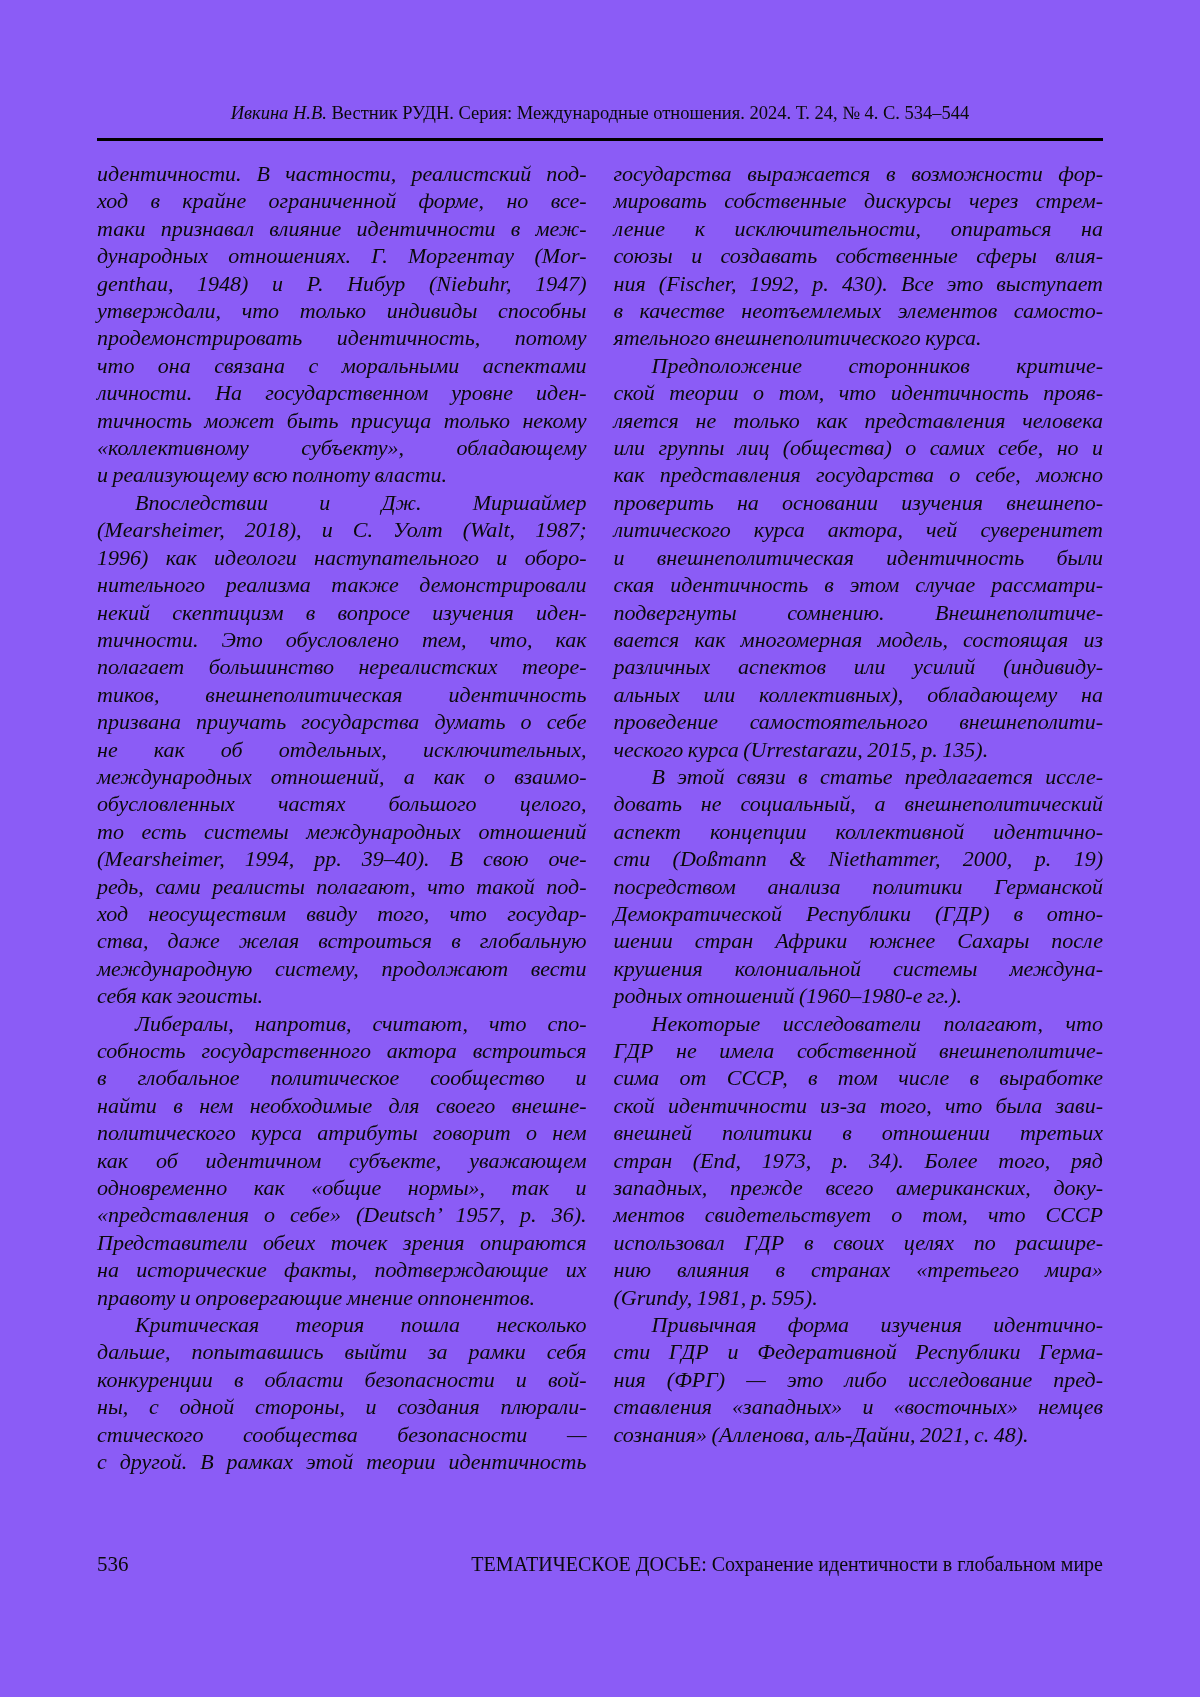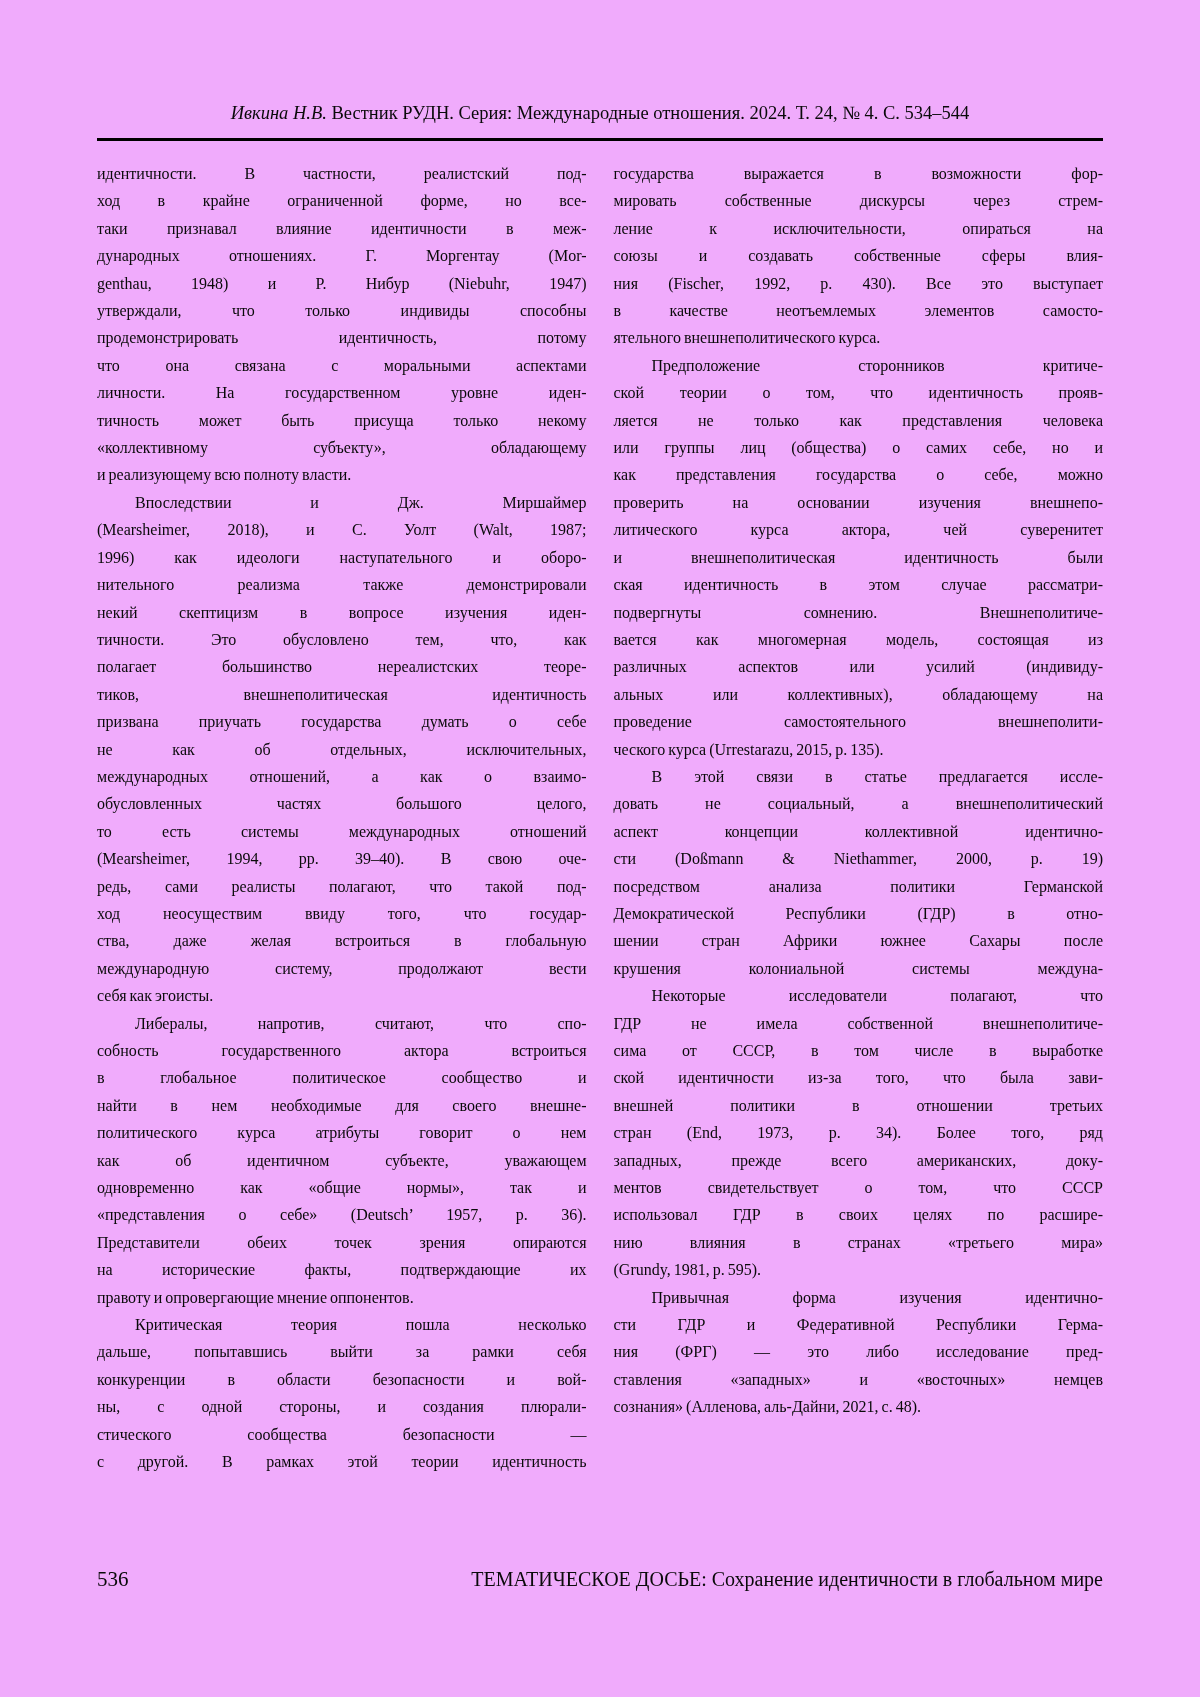--- a/index.html
+++ b/index.html
@@ -6,21 +6,21 @@
   body {
     background: #e8e8e8;
     font-family: "Liberation Serif", "DejaVu Serif", serif;
     color: #0a0a0a;
   }
   .page {
     position: relative;
     width: 1200px;
     height: 1697px;
     margin: 0 auto;
-    background: #f0abfc;
+    background: #8b5cf6;
     overflow: hidden;
   }
   .running-head {
     position: absolute;
     top: 103px;
     left: 97px;
     width: 1006px;
     text-align: center;
     font-size: 18.5px;
     white-space: nowrap;
@@ -37,39 +37,39 @@
   .columns {
     position: absolute;
     top: 160px;
     left: 97px;
     width: 1006px;
     display: flex;
     gap: 27px;
   }
   .column {
     width: 489.5px;
-    font-size: 16px;
+    font-size: 22px;
     line-height: 27.4px;
     word-spacing: -1px;
+    font-style: italic;
   }
   .line {
     text-align: justify;
     text-align-last: justify;
   }
   .line.last { text-align-last: left; }
   .line.indent { text-indent: 38px; }
   .footer {
     position: absolute;
     top: 1552px;
     left: 97px;
     width: 1006px;
     display: flex;
     justify-content: space-between;
     align-items: baseline;
-    margin-top: 15px;
   }
   .footer .page-number { font-size: 21px; }
   .footer .running-title { font-size: 20px; white-space: nowrap; }
 </style>
 </head>
 <body>
 
 <div class="page">
 
   <div class="running-head">
@@ -153,20 +153,21 @@
         <div class="line">проведение самостоятельного внешнеполити-</div>
         <div class="line last">ческого курса (Urrestarazu, 2015, p. 135).</div>
         <div class="line indent">В этой связи в статье предлагается иссле-</div>
         <div class="line">довать не социальный, а внешнеполитический</div>
         <div class="line">аспект концепции коллективной идентично-</div>
         <div class="line">сти (Doßmann &amp; Niethammer, 2000, p. 19)</div>
         <div class="line">посредством анализа политики Германской</div>
         <div class="line">Демократической Республики (ГДР) в отно-</div>
         <div class="line">шении стран Африки южнее Сахары после</div>
         <div class="line">крушения колониальной системы междуна-</div>
+        <div class="line last">родных отношений (1960–1980-е гг.).</div>
         <div class="line indent">Некоторые исследователи полагают, что</div>
         <div class="line">ГДР не имела собственной внешнеполитиче-</div>
         <div class="line">сима от СССР, в том числе в выработке</div>
         <div class="line">ской идентичности из-за того, что была зави-</div>
         <div class="line">внешней политики в отношении третьих</div>
         <div class="line">стран (End, 1973, p. 34). Более того, ряд</div>
         <div class="line">западных, прежде всего американских, доку-</div>
         <div class="line">ментов свидетельствует о том, что СССР</div>
         <div class="line">использовал ГДР в своих целях по расшире-</div>
         <div class="line">нию влияния в странах «третьего мира»</div>

